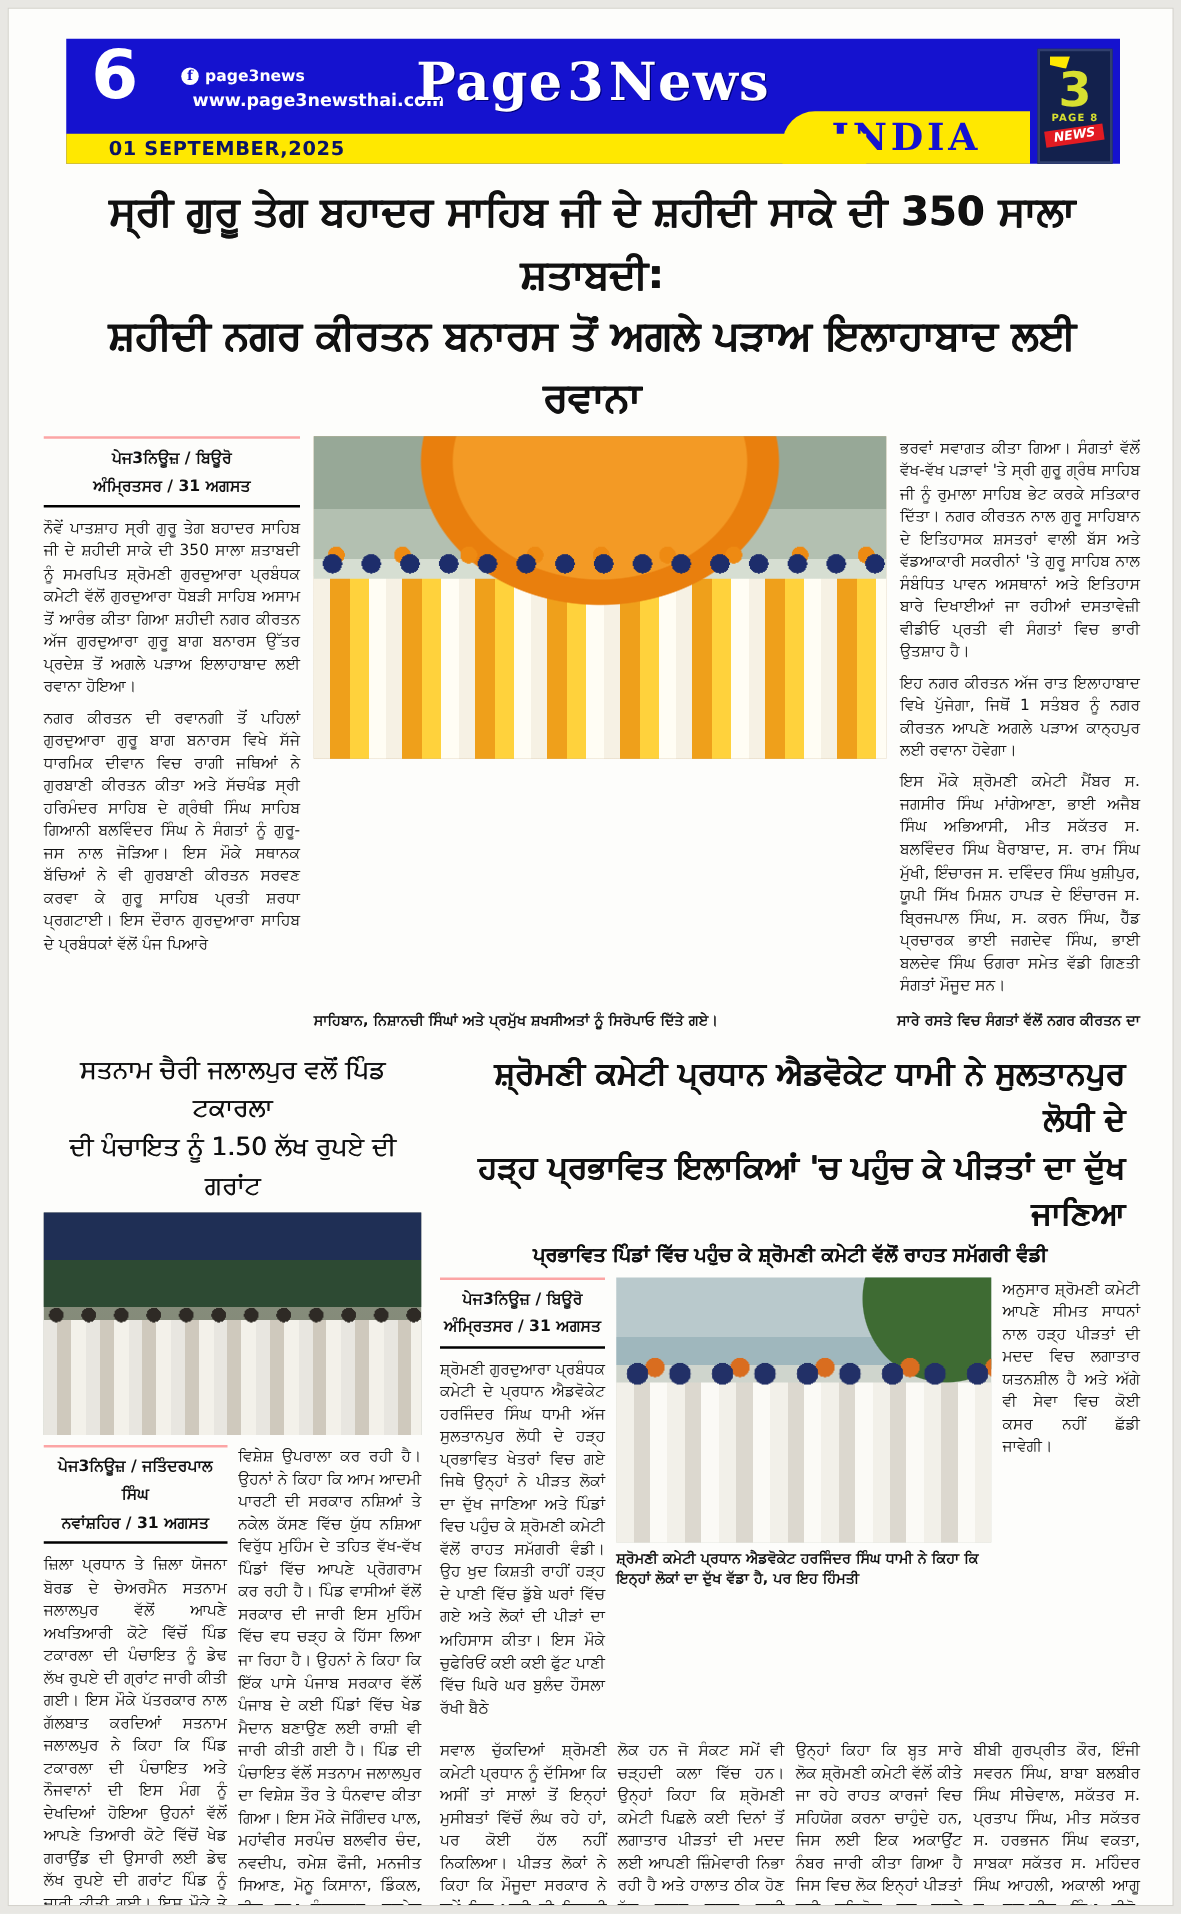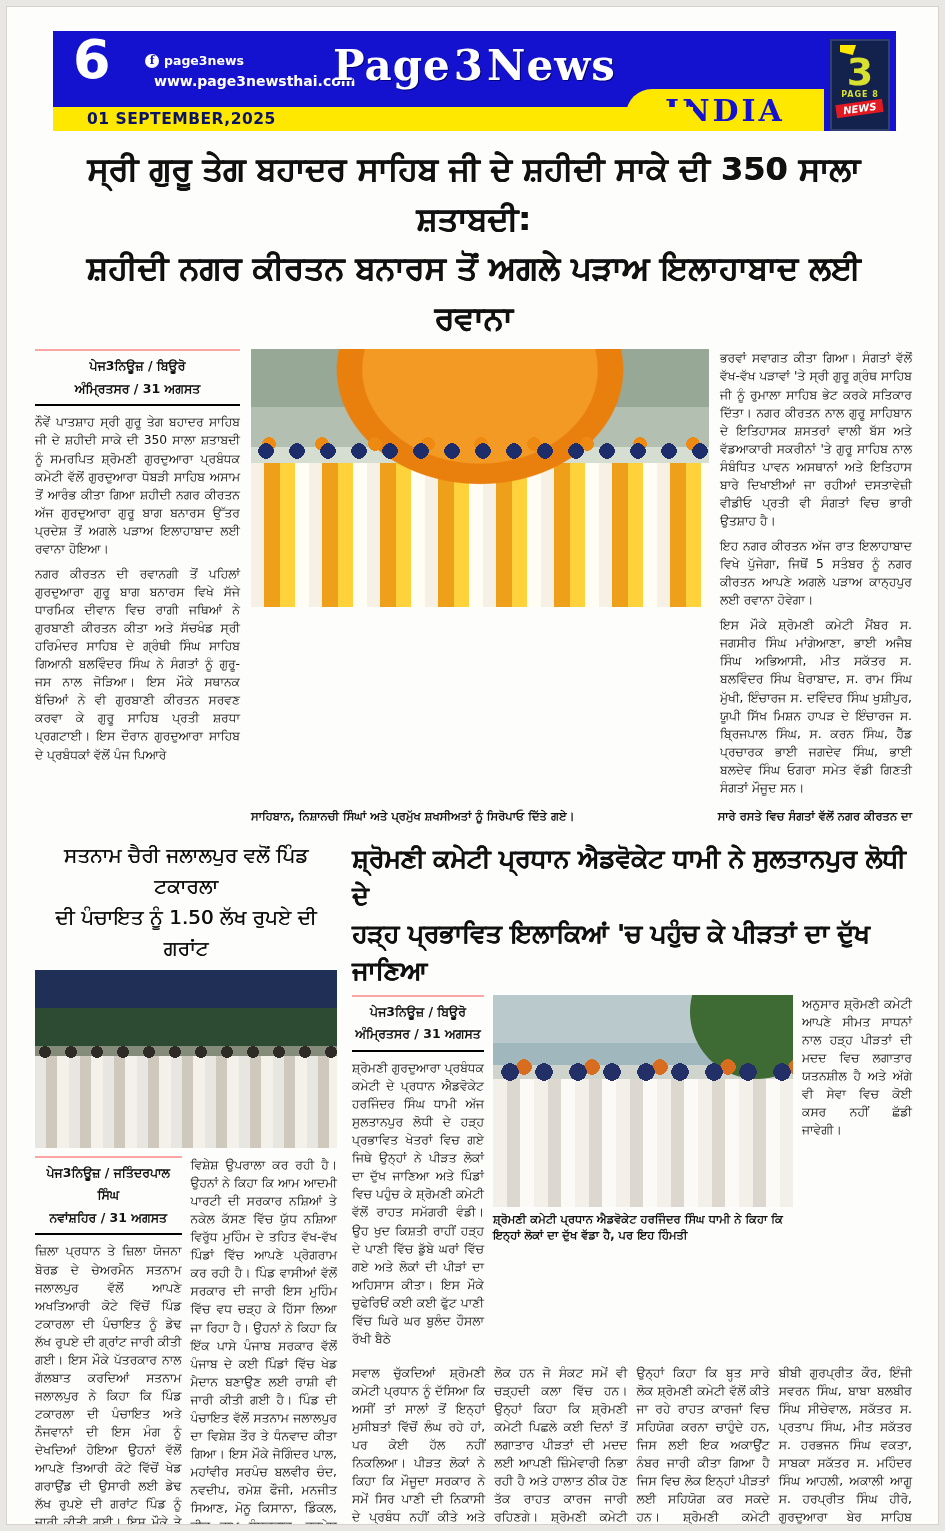--- a/index.html
+++ b/index.html
@@ -37,21 +37,21 @@
   .lg-3{color:#d8e030;font-size:38px;font-weight:bold;line-height:0.9;font-family:"DejaVu Sans",sans-serif;}
   .lg-page{color:#d8e030;font-size:8px;font-weight:bold;letter-spacing:1px;margin-top:1px;}
   .lg-news{margin-top:3px;background:#e21b22;color:#fff;font-size:10px;font-weight:bold;
            font-style:italic;padding:1px 7px;transform:rotate(-8deg);}
   .date-strip{position:absolute;left:0;bottom:0;width:640px;height:24px;background:#ffe800;
            color:#0a1464;font-weight:bold;font-size:15.5px;display:flex;align-items:center;
            padding-left:34px;letter-spacing:0.5px;text-align:right;}
   
   .h-l{font-size:32px;font-weight:bold;text-align:center;line-height:1.55;margin:14px 16px 4px;
        text-shadow:0.6px 0 #000;}
-  .h-m{font-size:25px;font-weight:bold;text-align:left;line-height:1.5;margin:0 0 2px;
+  .h-m{font-size:25px;font-weight:bold;text-align:right;line-height:1.5;margin:0 12px 2px;
        text-shadow:0.5px 0 #000;}
   .deck{font-size:15.5px;font-weight:bold;text-align:center;line-height:1.6;text-shadow:0.3px 0 #000;}
   .h-s{font-size:20px;font-weight:normal;text-align:center;line-height:1.55;margin:0 0 6px;
        text-shadow:0.5px 0 #000;}
   .by{border-top:2px solid #fca5a5;border-bottom:2px solid #000;font-weight:bold;font-size:12.5px;
       text-align:center;padding:4px 2px;margin:0 0 7px;line-height:1.8;}
   .bt{font-size:12.3px;line-height:1.47;text-align:justify;margin:0 0 7px;}
   .cap{font-size:11.5px;font-weight:bold;line-height:1.4;padding-top:4px;}
   
   .lead-grid{display:grid;grid-template-columns:205px 1fr 192px;column-gap:11px;margin-top:6px;}
@@ -127,21 +127,21 @@
           <span>ਅੰਮ੍ਰਿਤਸਰ / 31 ਅਗਸਤ</span>
         </div>
         <p class="bt">ਨੌਵੇਂ ਪਾਤਸ਼ਾਹ ਸ੍ਰੀ ਗੁਰੂ ਤੇਗ ਬਹਾਦਰ ਸਾਹਿਬ ਜੀ ਦੇ ਸ਼ਹੀਦੀ ਸਾਕੇ ਦੀ 350 ਸਾਲਾ ਸ਼ਤਾਬਦੀ ਨੂੰ ਸਮਰਪਿਤ ਸ਼੍ਰੋਮਣੀ ਗੁਰਦੁਆਰਾ ਪ੍ਰਬੰਧਕ ਕਮੇਟੀ ਵੱਲੋਂ ਗੁਰਦੁਆਰਾ ਧੋਬੜੀ ਸਾਹਿਬ ਅਸਾਮ ਤੋਂ ਆਰੰਭ ਕੀਤਾ ਗਿਆ ਸ਼ਹੀਦੀ ਨਗਰ ਕੀਰਤਨ ਅੱਜ ਗੁਰਦੁਆਰਾ ਗੁਰੂ ਬਾਗ ਬਨਾਰਸ ਉੱਤਰ ਪ੍ਰਦੇਸ਼ ਤੋਂ ਅਗਲੇ ਪੜਾਅ ਇਲਾਹਾਬਾਦ ਲਈ ਰਵਾਨਾ ਹੋਇਆ।</p>
         <p class="bt">ਨਗਰ ਕੀਰਤਨ ਦੀ ਰਵਾਨਗੀ ਤੋਂ ਪਹਿਲਾਂ ਗੁਰਦੁਆਰਾ ਗੁਰੂ ਬਾਗ ਬਨਾਰਸ ਵਿਖੇ ਸੱਜੇ ਧਾਰਮਿਕ ਦੀਵਾਨ ਵਿਚ ਰਾਗੀ ਜਥਿਆਂ ਨੇ ਗੁਰਬਾਣੀ ਕੀਰਤਨ ਕੀਤਾ ਅਤੇ ਸੱਚਖੰਡ ਸ੍ਰੀ ਹਰਿਮੰਦਰ ਸਾਹਿਬ ਦੇ ਗ੍ਰੰਥੀ ਸਿੰਘ ਸਾਹਿਬ ਗਿਆਨੀ ਬਲਵਿੰਦਰ ਸਿੰਘ ਨੇ ਸੰਗਤਾਂ ਨੂੰ ਗੁਰੂ-ਜਸ ਨਾਲ ਜੋੜਿਆ। ਇਸ ਮੌਕੇ ਸਥਾਨਕ ਬੱਚਿਆਂ ਨੇ ਵੀ ਗੁਰਬਾਣੀ ਕੀਰਤਨ ਸਰਵਣ ਕਰਵਾ ਕੇ ਗੁਰੂ ਸਾਹਿਬ ਪ੍ਰਤੀ ਸ਼ਰਧਾ ਪ੍ਰਗਟਾਈ। ਇਸ ਦੌਰਾਨ ਗੁਰਦੁਆਰਾ ਸਾਹਿਬ ਦੇ ਪ੍ਰਬੰਧਕਾਂ ਵੱਲੋਂ ਪੰਜ ਪਿਆਰੇ</p>
       </div>
       <div>
         <div class="ph ph1"></div>
       </div>
       <div>
         <p class="bt">ਭਰਵਾਂ ਸਵਾਗਤ ਕੀਤਾ ਗਿਆ। ਸੰਗਤਾਂ ਵੱਲੋਂ ਵੱਖ-ਵੱਖ ਪੜਾਵਾਂ 'ਤੇ ਸ੍ਰੀ ਗੁਰੂ ਗ੍ਰੰਥ ਸਾਹਿਬ ਜੀ ਨੂੰ ਰੁਮਾਲਾ ਸਾਹਿਬ ਭੇਟ ਕਰਕੇ ਸਤਿਕਾਰ ਦਿੱਤਾ। ਨਗਰ ਕੀਰਤਨ ਨਾਲ ਗੁਰੂ ਸਾਹਿਬਾਨ ਦੇ ਇਤਿਹਾਸਕ ਸ਼ਸਤਰਾਂ ਵਾਲੀ ਬੱਸ ਅਤੇ ਵੱਡਆਕਾਰੀ ਸਕਰੀਨਾਂ 'ਤੇ ਗੁਰੂ ਸਾਹਿਬ ਨਾਲ ਸੰਬੰਧਿਤ ਪਾਵਨ ਅਸਥਾਨਾਂ ਅਤੇ ਇਤਿਹਾਸ ਬਾਰੇ ਦਿਖਾਈਆਂ ਜਾ ਰਹੀਆਂ ਦਸਤਾਵੇਜ਼ੀ ਵੀਡੀਓ ਪ੍ਰਤੀ ਵੀ ਸੰਗਤਾਂ ਵਿਚ ਭਾਰੀ ਉਤਸ਼ਾਹ ਹੈ।</p>
-        <p class="bt">ਇਹ ਨਗਰ ਕੀਰਤਨ ਅੱਜ ਰਾਤ ਇਲਾਹਾਬਾਦ ਵਿਖੇ ਪੁੱਜੇਗਾ, ਜਿਥੋਂ 5 ਸਤੰਬਰ ਨੂੰ ਨਗਰ ਕੀਰਤਨ ਆਪਣੇ ਅਗਲੇ ਪੜਾਅ ਕਾਨ੍ਹਪੁਰ ਲਈ ਰਵਾਨਾ ਹੋਵੇਗਾ।</p>
+        <p class="bt">ਇਹ ਨਗਰ ਕੀਰਤਨ ਅੱਜ ਰਾਤ ਇਲਾਹਾਬਾਦ ਵਿਖੇ ਪੁੱਜੇਗਾ, ਜਿਥੋਂ 1 ਸਤੰਬਰ ਨੂੰ ਨਗਰ ਕੀਰਤਨ ਆਪਣੇ ਅਗਲੇ ਪੜਾਅ ਕਾਨ੍ਹਪੁਰ ਲਈ ਰਵਾਨਾ ਹੋਵੇਗਾ।</p>
         <p class="bt">ਇਸ ਮੌਕੇ ਸ਼੍ਰੋਮਣੀ ਕਮੇਟੀ ਮੈਂਬਰ ਸ. ਜਗਸੀਰ ਸਿੰਘ ਮਾਂਗੇਆਣਾ, ਭਾਈ ਅਜੈਬ ਸਿੰਘ ਅਭਿਆਸੀ, ਮੀਤ ਸਕੱਤਰ ਸ. ਬਲਵਿੰਦਰ ਸਿੰਘ ਖੈਰਾਬਾਦ, ਸ. ਰਾਮ ਸਿੰਘ ਮੁੱਖੀ, ਇੰਚਾਰਜ ਸ. ਦਵਿੰਦਰ ਸਿੰਘ ਖੁਸ਼ੀਪੁਰ, ਯੂਪੀ ਸਿੱਖ ਮਿਸ਼ਨ ਹਾਪੜ ਦੇ ਇੰਚਾਰਜ ਸ. ਬ੍ਰਿਜਪਾਲ ਸਿੰਘ, ਸ. ਕਰਨ ਸਿੰਘ, ਹੈੱਡ ਪ੍ਰਚਾਰਕ ਭਾਈ ਜਗਦੇਵ ਸਿੰਘ, ਭਾਈ ਬਲਦੇਵ ਸਿੰਘ ਓਗਰਾ ਸਮੇਤ ਵੱਡੀ ਗਿਣਤੀ ਸੰਗਤਾਂ ਮੌਜੂਦ ਸਨ।</p>
       </div>
       <div class="cap-row">
         <span class="cap">ਸਾਹਿਬਾਨ, ਨਿਸ਼ਾਨਚੀ ਸਿੰਘਾਂ ਅਤੇ ਪ੍ਰਮੁੱਖ ਸ਼ਖਸੀਅਤਾਂ ਨੂੰ ਸਿਰੋਪਾਓ ਦਿੱਤੇ ਗਏ।</span>
         <span class="cap">ਸਾਰੇ ਰਸਤੇ ਵਿਚ ਸੰਗਤਾਂ ਵੱਲੋਂ ਨਗਰ ਕੀਰਤਨ ਦਾ</span>
       </div>
     </div>
   </section>
 
   <div class="mid-grid">
@@ -164,20 +164,21 @@
           <p class="bt">ਵਿਸ਼ੇਸ਼ ਉਪਰਾਲਾ ਕਰ ਰਹੀ ਹੈ। ਉਹਨਾਂ ਨੇ ਕਿਹਾ ਕਿ ਆਮ ਆਦਮੀ ਪਾਰਟੀ ਦੀ ਸਰਕਾਰ ਨਸ਼ਿਆਂ ਤੇ ਨਕੇਲ ਕੱਸਣ ਵਿੱਚ ਯੁੱਧ ਨਸ਼ਿਆ ਵਿਰੁੱਧ ਮੁਹਿੰਮ ਦੇ ਤਹਿਤ ਵੱਖ-ਵੱਖ ਪਿੰਡਾਂ ਵਿੱਚ ਆਪਣੇ ਪ੍ਰੋਗਰਾਮ ਕਰ ਰਹੀ ਹੈ। ਪਿੰਡ ਵਾਸੀਆਂ ਵੱਲੋਂ ਸਰਕਾਰ ਦੀ ਜਾਰੀ ਇਸ ਮੁਹਿੰਮ ਵਿੱਚ ਵਧ ਚੜ੍ਹ ਕੇ ਹਿੱਸਾ ਲਿਆ ਜਾ ਰਿਹਾ ਹੈ। ਉਹਨਾਂ ਨੇ ਕਿਹਾ ਕਿ ਇੱਕ ਪਾਸੇ ਪੰਜਾਬ ਸਰਕਾਰ ਵੱਲੋਂ ਪੰਜਾਬ ਦੇ ਕਈ ਪਿੰਡਾਂ ਵਿੱਚ ਖੇਡ ਮੈਦਾਨ ਬਣਾਉਣ ਲਈ ਰਾਸ਼ੀ ਵੀ ਜਾਰੀ ਕੀਤੀ ਗਈ ਹੈ। ਪਿੰਡ ਦੀ ਪੰਚਾਇਤ ਵੱਲੋਂ ਸਤਨਾਮ ਜਲਾਲਪੁਰ ਦਾ ਵਿਸ਼ੇਸ਼ ਤੌਰ ਤੇ ਧੰਨਵਾਦ ਕੀਤਾ ਗਿਆ। ਇਸ ਮੌਕੇ ਜੋਗਿੰਦਰ ਪਾਲ, ਮਹਾਂਵੀਰ ਸਰਪੰਚ ਬਲਵੀਰ ਚੰਦ, ਨਵਦੀਪ, ਰਮੇਸ਼ ਫੌਜੀ, ਮਨਜੀਤ ਸਿਆਣ, ਮੋਨੂ ਕਿਸਾਨਾ, ਡਿੰਕਲ, ਜੀਤ ਰਾਮ ਲੰਬੜਦਾਰ, ਹਰਮੇਸ਼ ਲਾਲ ਤੋਂ ਇਲਾਵਾ ਬਹੁਤ ਸਾਰੇ ਯੂਥ ਕਲੱਬ ਦੇ ਮੈਂਬਰ ਅਤੇ ਪਿੰਡ ਵਾਸੀ ਮੌਜੂਦ ਸਨ9</p>
         </div>
       </div>
     </section>
 
     <section>
       <h2 class="h-m">
         <span>ਸ਼੍ਰੋਮਣੀ ਕਮੇਟੀ ਪ੍ਰਧਾਨ ਐਡਵੋਕੇਟ ਧਾਮੀ ਨੇ ਸੁਲਤਾਨਪੁਰ ਲੋਧੀ ਦੇ</span><br>
         <span>ਹੜ੍ਹ ਪ੍ਰਭਾਵਿਤ ਇਲਾਕਿਆਂ 'ਚ ਪਹੁੰਚ ਕੇ ਪੀੜਤਾਂ ਦਾ ਦੁੱਖ ਜਾਣਿਆ</span>
       </h2>
+      <div class="deck">ਪ੍ਰਭਾਵਿਤ ਪਿੰਡਾਂ ਵਿੱਚ ਪਹੁੰਚ ਕੇ ਸ਼੍ਰੋਮਣੀ ਕਮੇਟੀ ਵੱਲੋਂ ਰਾਹਤ ਸਮੱਗਰੀ ਵੰਡੀ</div>
       <div class="dhami-top">
         <div>
           <div class="by">
             <span>ਪੇਜ3ਨਿਊਜ਼ / ਬਿਊਰੋ</span><br>
             <span>ਅੰਮ੍ਰਿਤਸਰ / 31 ਅਗਸਤ</span>
           </div>
           <p class="bt">ਸ਼੍ਰੋਮਣੀ ਗੁਰਦੁਆਰਾ ਪ੍ਰਬੰਧਕ ਕਮੇਟੀ ਦੇ ਪ੍ਰਧਾਨ ਐਡਵੋਕੇਟ ਹਰਜਿੰਦਰ ਸਿੰਘ ਧਾਮੀ ਅੱਜ ਸੁਲਤਾਨਪੁਰ ਲੋਧੀ ਦੇ ਹੜ੍ਹ ਪ੍ਰਭਾਵਿਤ ਖੇਤਰਾਂ ਵਿਚ ਗਏ ਜਿਥੇ ਉਨ੍ਹਾਂ ਨੇ ਪੀੜਤ ਲੋਕਾਂ ਦਾ ਦੁੱਖ ਜਾਣਿਆ ਅਤੇ ਪਿੰਡਾਂ ਵਿਚ ਪਹੁੰਚ ਕੇ ਸ਼੍ਰੋਮਣੀ ਕਮੇਟੀ ਵੱਲੋਂ ਰਾਹਤ ਸਮੱਗਰੀ ਵੰਡੀ। ਉਹ ਖੁਦ ਕਿਸ਼ਤੀ ਰਾਹੀਂ ਹੜ੍ਹ ਦੇ ਪਾਣੀ ਵਿੱਚ ਡੁੱਬੇ ਘਰਾਂ ਵਿੱਚ ਗਏ ਅਤੇ ਲੋਕਾਂ ਦੀ ਪੀੜਾਂ ਦਾ ਅਹਿਸਾਸ ਕੀਤਾ। ਇਸ ਮੌਕੇ ਚੁਫੇਰਿਓਂ ਕਈ ਕਈ ਫੁੱਟ ਪਾਣੀ ਵਿੱਚ ਘਿਰੇ ਘਰ ਬੁਲੰਦ ਹੌਸਲਾ ਰੱਖੀ ਬੈਠੇ</p>
         </div>
         <div>
           <div class="ph ph3"></div>

